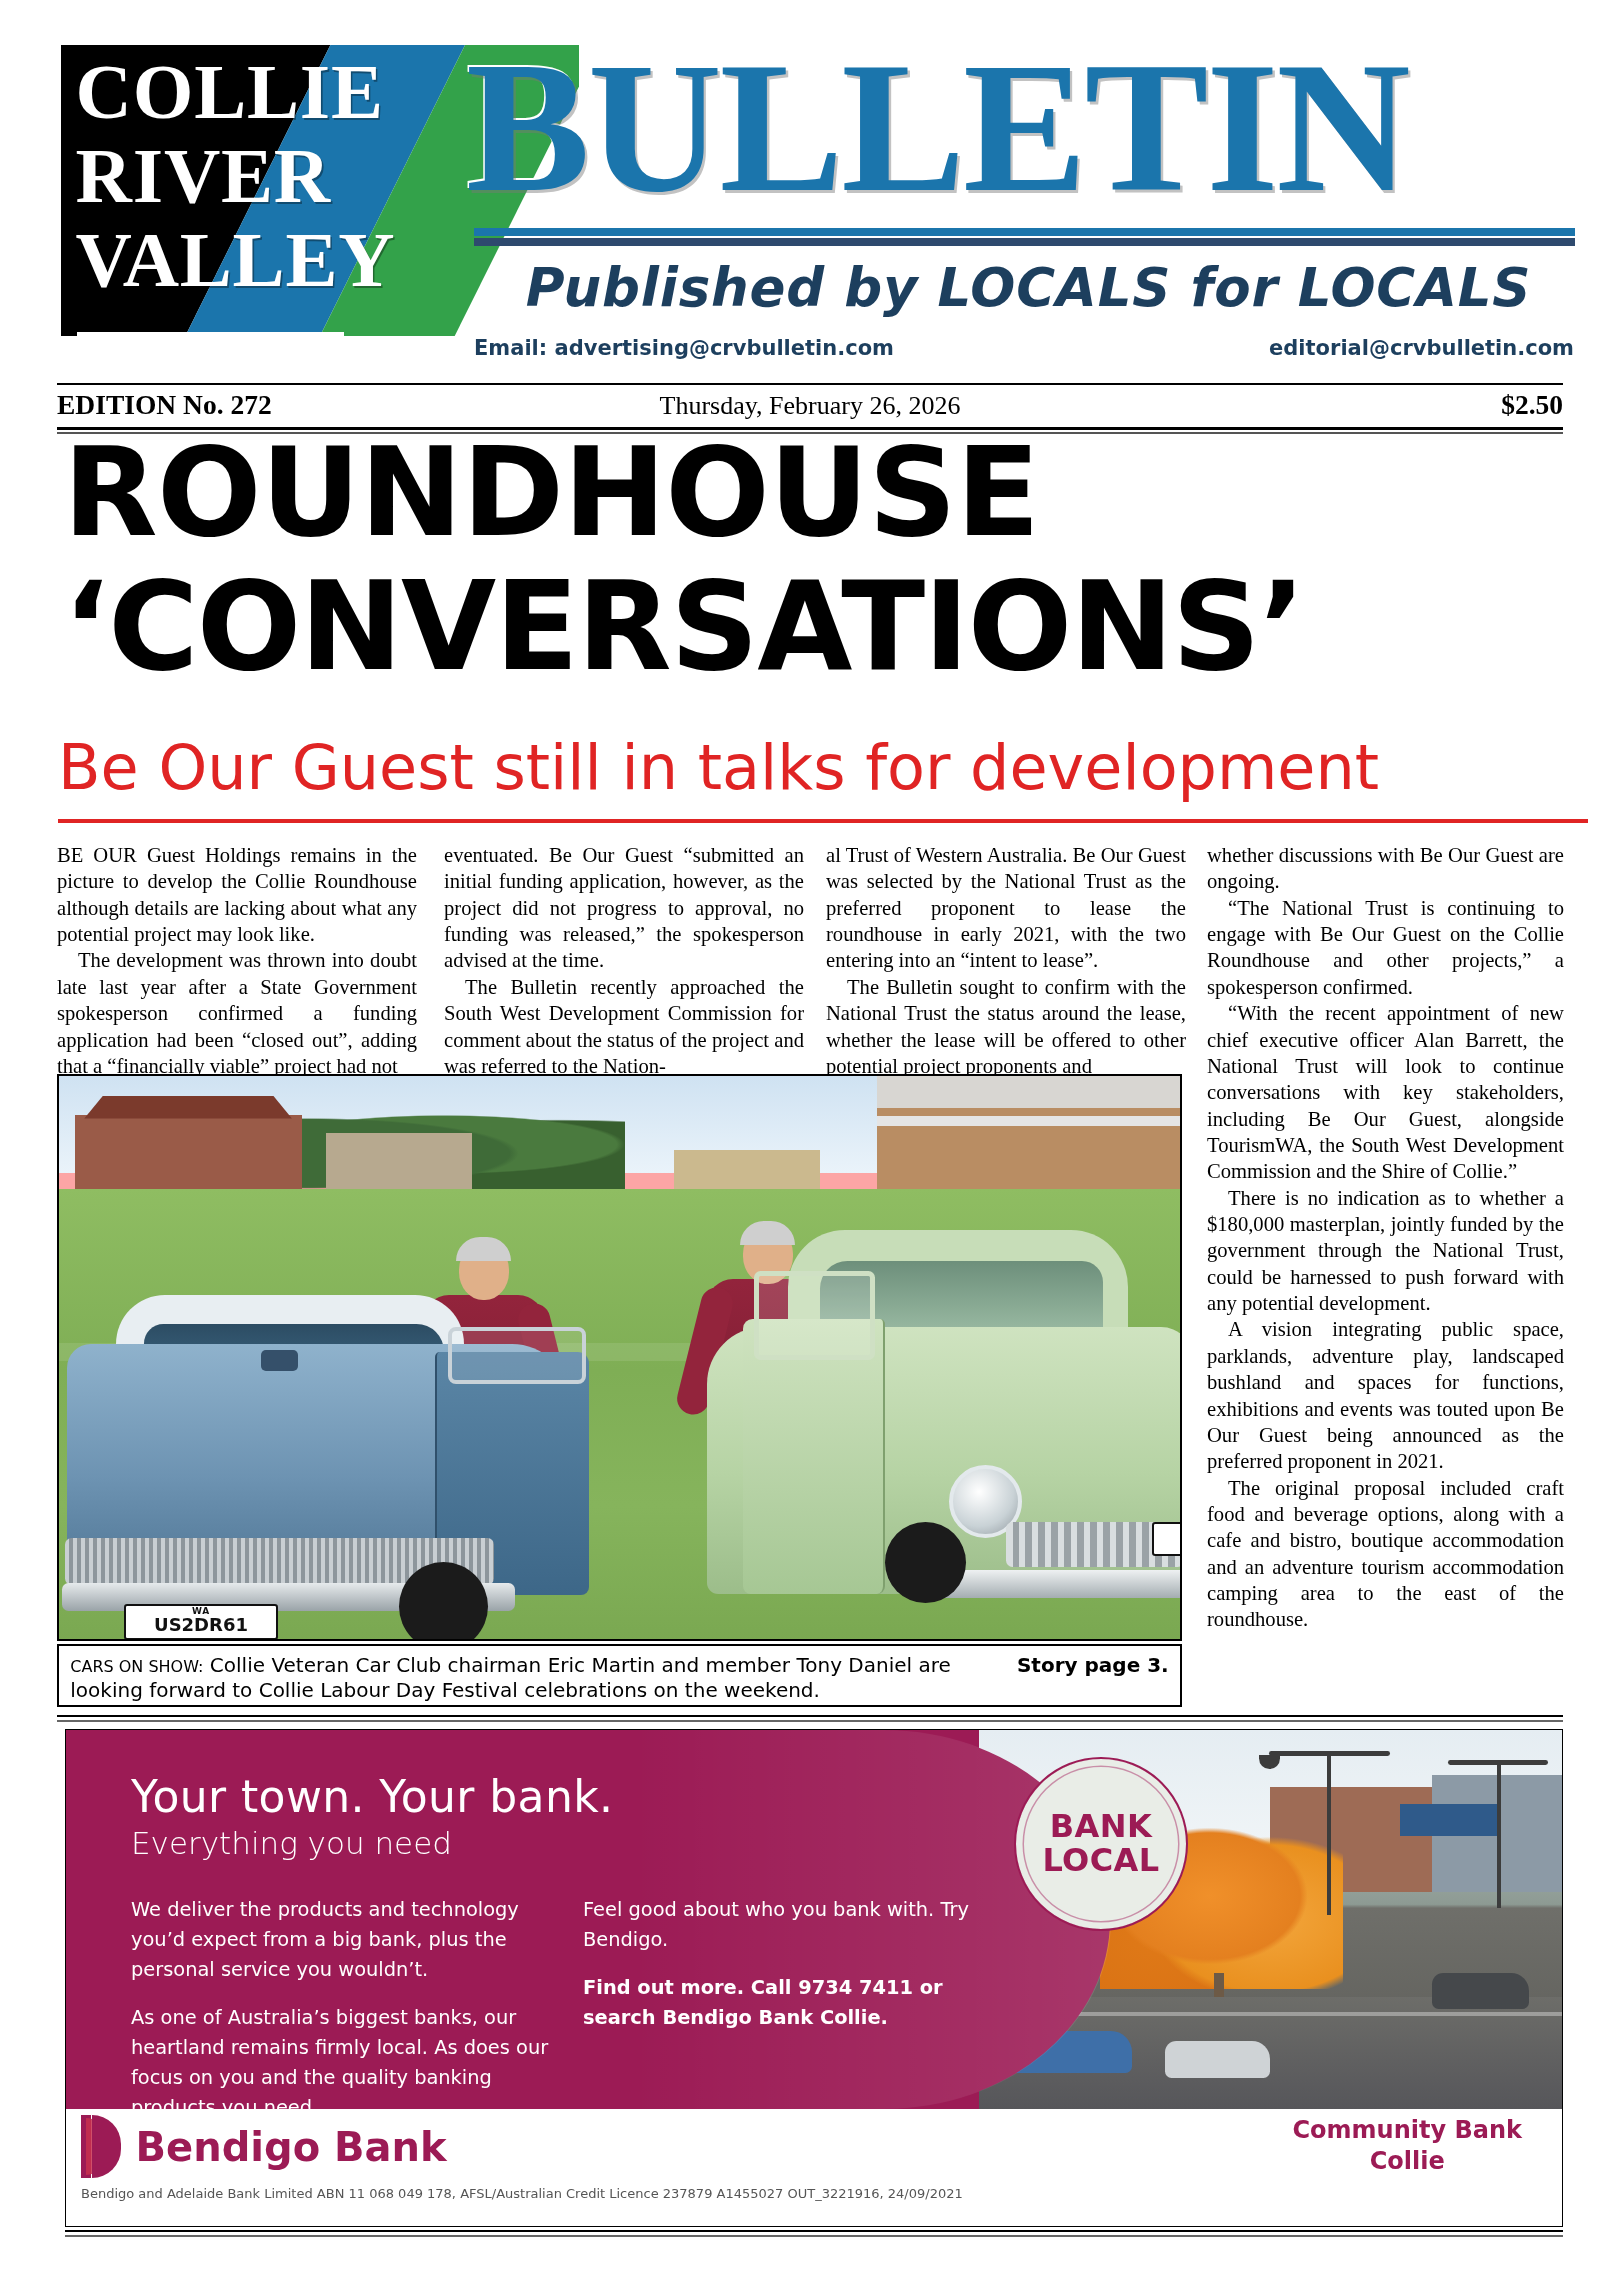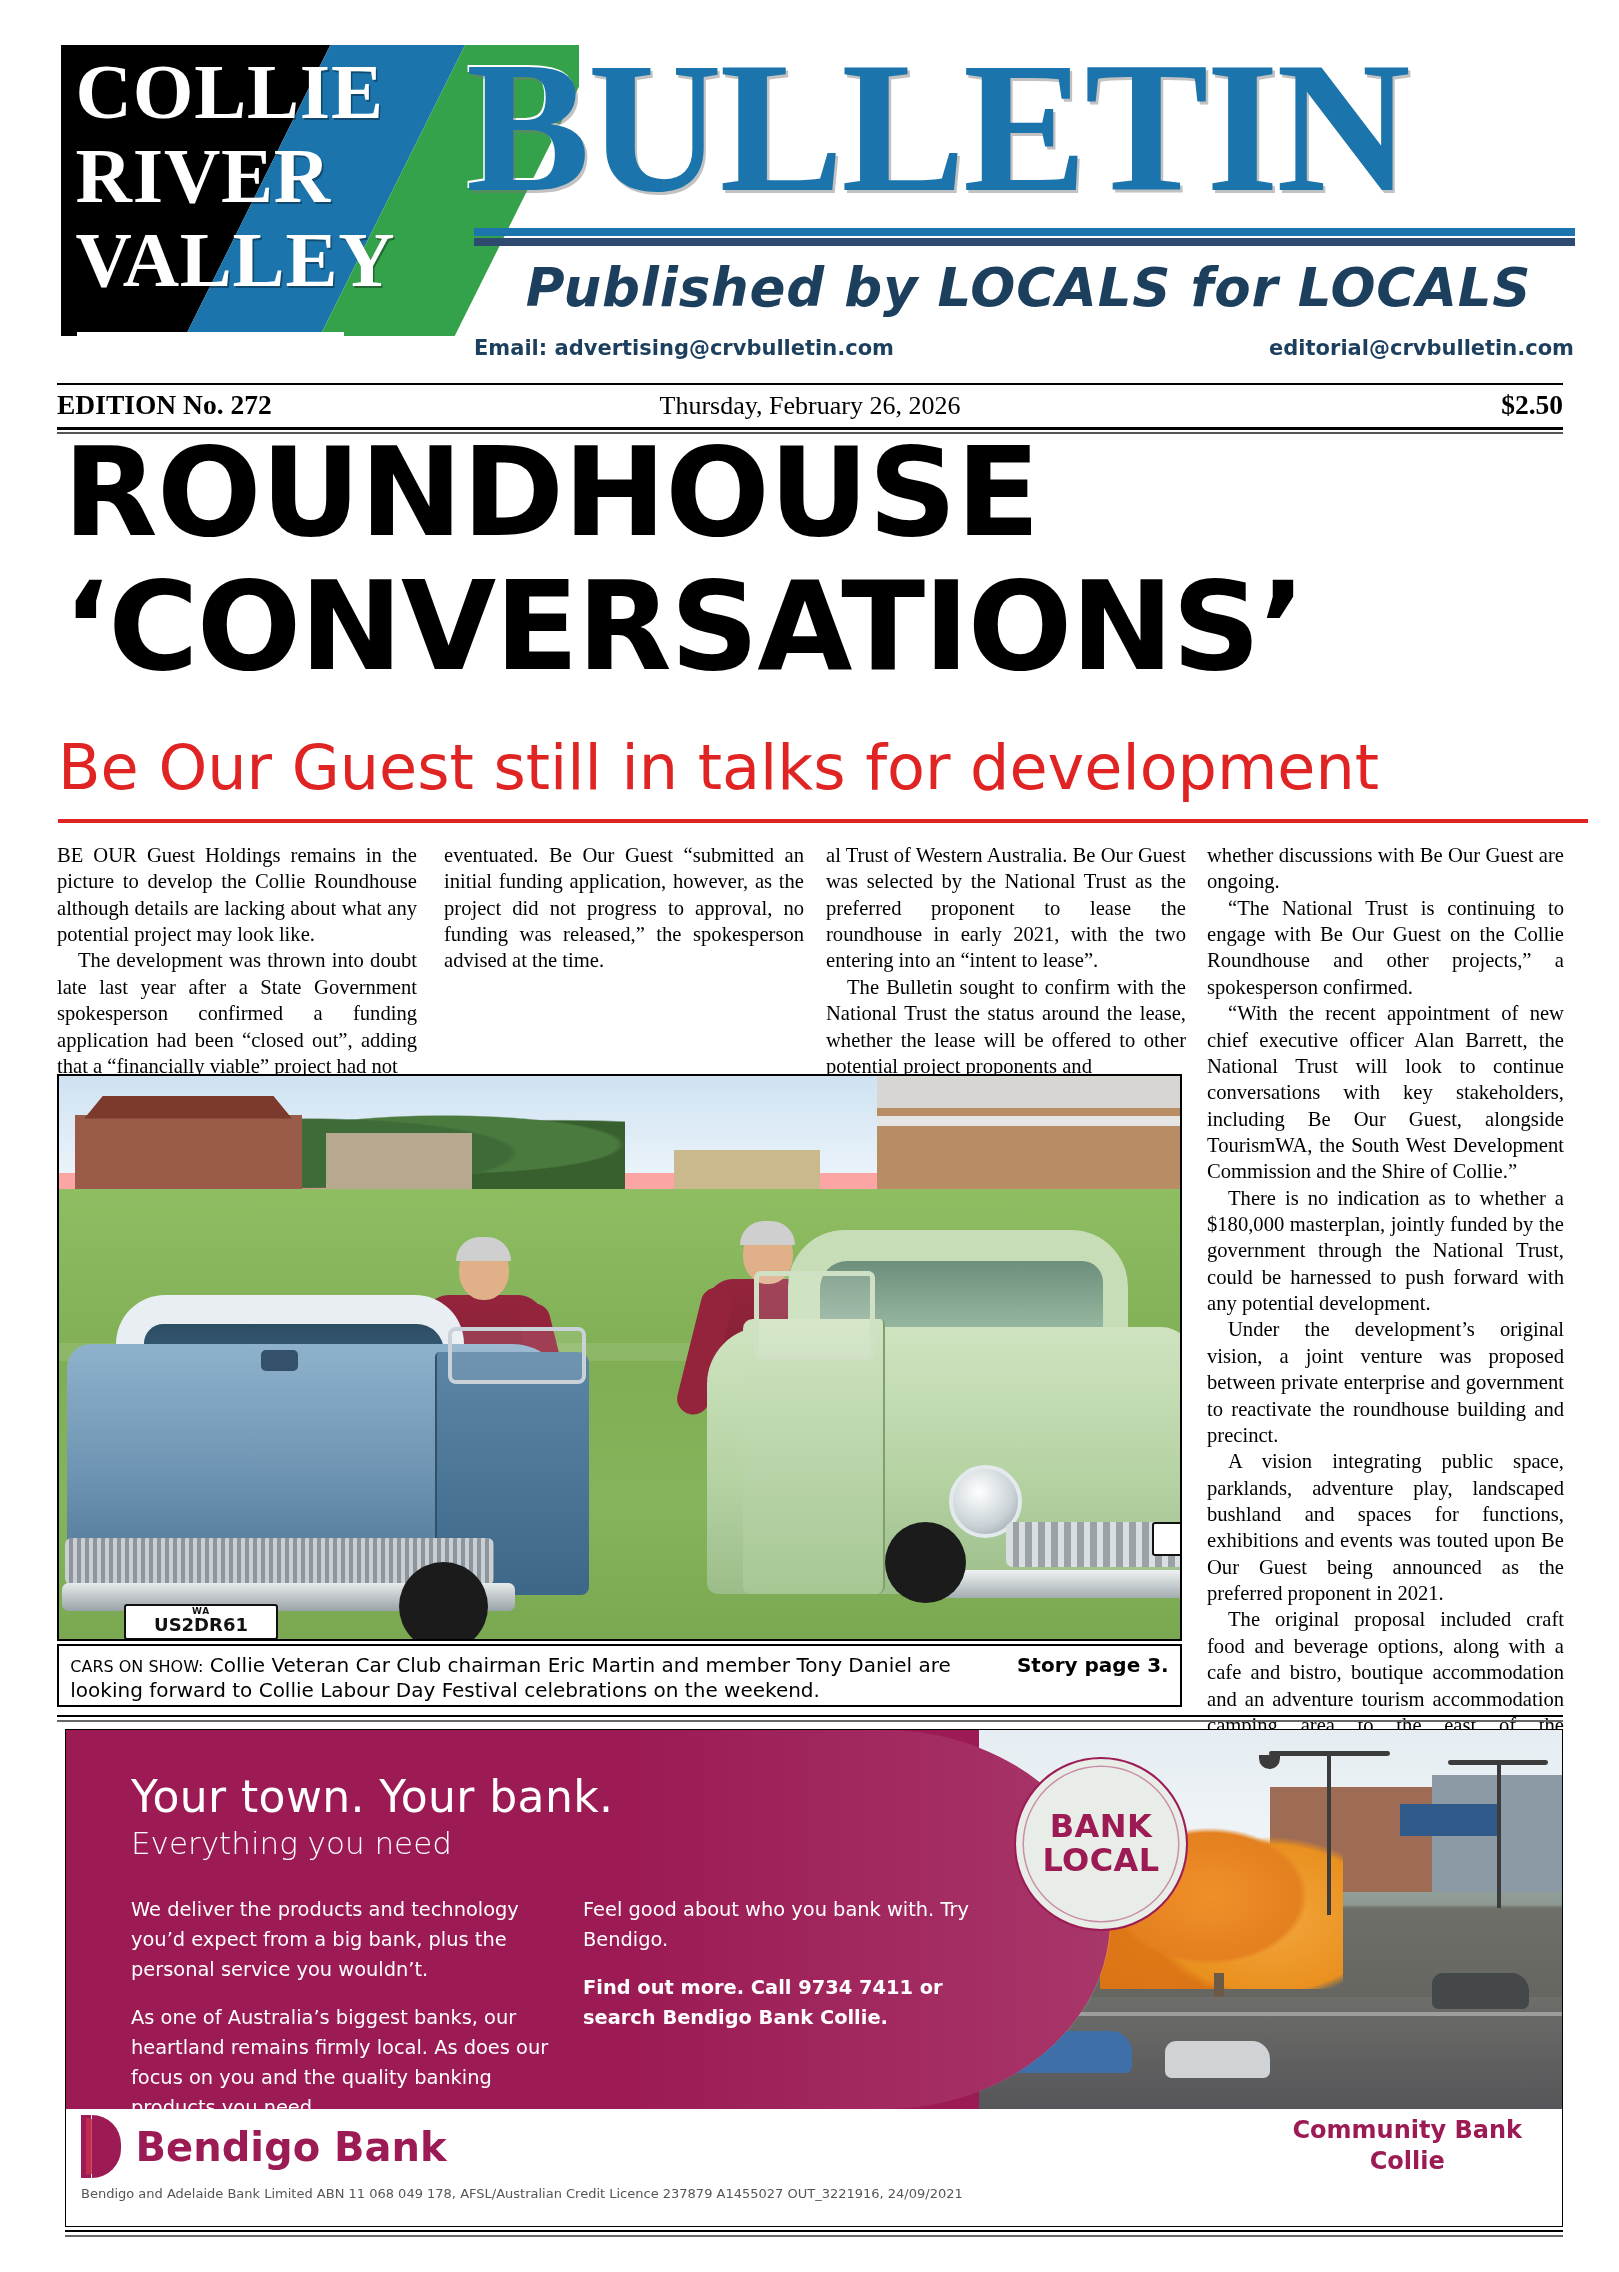--- a/index.html
+++ b/index.html
@@ -339,31 +339,31 @@
   </div>
   <div class="subhead">Be Our Guest still in talks for development</div>
 
   <div class="cols">
     <div class="col col1">
       <p class="first">BE OUR Guest Holdings remains in the picture to develop the Collie Roundhouse although details are lacking about what any potential project may look like.</p>
       <p>The development was thrown into doubt late last year after a State Government spokesperson confirmed a funding application had been “closed out”, adding that a “financially viable” project had not</p>
     </div>
     <div class="col col2">
       <p class="first">eventuated. Be Our Guest “submitted an initial funding application, however, as the project did not progress to approval, no funding was released,” the spokesperson advised at the time.</p>
+      <p>The Bulletin recently approached the South West Development Commission for comment about the status of the project and was referred to the Nation-</p>
     </div>
     <div class="col col3">
       <p class="first">al Trust of Western Australia. Be Our Guest was selected by the National Trust as the preferred proponent to lease the roundhouse in early 2021, with the two entering into an “intent to lease”.</p>
       <p>The Bulletin sought to confirm with the National Trust the status around the lease, whether the lease will be offered to other potential project proponents and</p>
     </div>
     <div class="col col4">
       <p class="first">whether discussions with Be Our Guest are ongoing.</p>
       <p>“The National Trust is continuing to engage with Be Our Guest on the Collie Roundhouse and other projects,” a spokesperson confirmed.</p>
       <p>“With the recent appointment of new chief executive officer Alan Barrett, the National Trust will look to continue conversations with key stakeholders, including Be Our Guest, alongside TourismWA, the South West Development Commission and the Shire of Collie.”</p>
       <p>There is no indication as to whether a $180,000 masterplan, jointly funded by the government through the National Trust, could be harnessed to push forward with any potential development.</p>
-      <p>Under the development’s original vision, a joint venture was proposed between private enterprise and government to reactivate the roundhouse building and precinct.</p>
       <p>A vision integrating public space, parklands, adventure play, landscaped bushland and spaces for functions, exhibitions and events was touted upon Be Our Guest being announced as the preferred proponent in 2021.</p>
       <p>The original proposal included craft food and beverage options, along with a cafe and bistro, boutique accommodation and an adventure tourism accommodation camping area to the east of the roundhouse.</p>
     </div>
   </div>
 
   <div class="photo-box">
     <div class="ph-sky"></div>
     <div class="ph-trees"></div>
     <div class="ph-bldg1"></div>
     <div class="ph-bldg2"></div>

